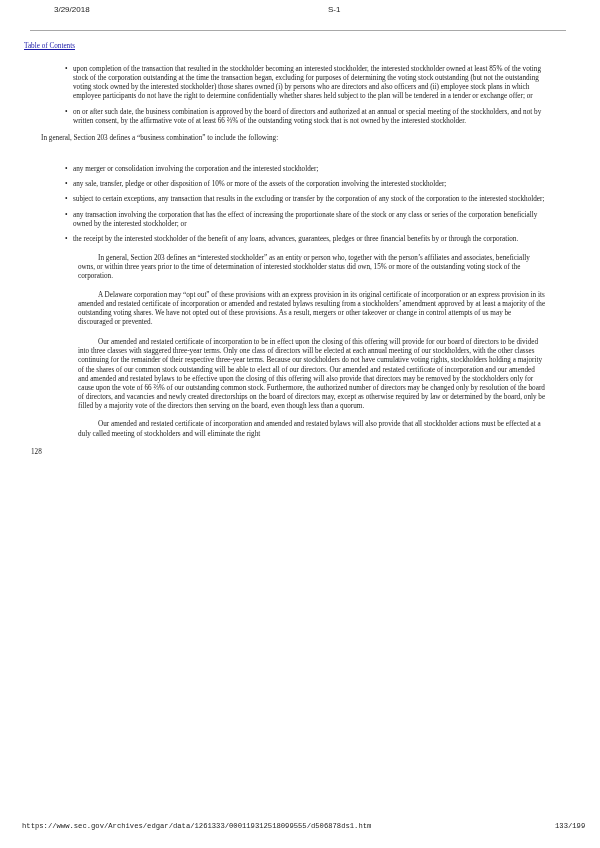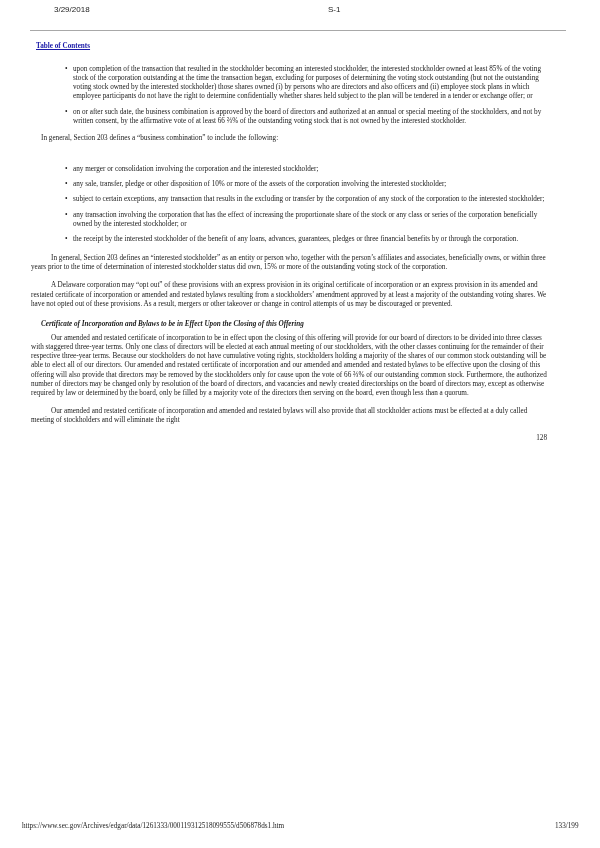--- a/index.html
+++ b/index.html
@@ -1,30 +1,30 @@
 <!DOCTYPE html>
 <html><head>
 <meta charset="utf-8">
 <style>
   html, body { margin:0; padding:0; background:#ffffff; }
   body { width:600px; height:848px; position:relative; overflow:hidden; color:#111; }
   .hdr { position:absolute; top:5px; font-family:"Liberation Sans", sans-serif; font-size:8px; color:#222;padding-left:32px; }
   .hdr-date { left:22px; }
   .hdr-title { left:296px; }
   .rule { position:absolute; left:30px; top:30px; width:536px; height:0; border-top:1px solid #a8a8a8; }
-  .toc { position:absolute; left:36px; top:42px; font-family:"Liberation Serif", serif; font-size:7.2px; font-weight:bold; color:#1a1aa8; text-decoration:underline; }
+  .toc { position:absolute; left:24px; top:42px; font-family:"Liberation Serif", serif; font-size:7.2px; font-weight:normal; color:#1a1aa8; text-decoration:underline; }
   .doc { position:absolute; left:31px; top:65px; width:516px; font-family:"Liberation Serif", serif; font-size:7.2px; line-height:9.15px; color:#1a1a1a; }
   .bul { display:flex; margin-bottom:6px; }
   .bul-dot { width:42px; flex:0 0 42px; padding-left:34px; box-sizing:border-box; }
   .bul-txt { flex:1; }
   .para { margin:0 0 9px 0; text-indent:0; }
-  .para.ind { text-indent:20px; }
+  .para.ind { text-indent:20px;margin-left:47px; }
   .heading { font-weight:bold; font-style:italic; margin:0 0 5px 0; padding-left:10px; }
-  .pagenum { text-align:right; margin-top:6px; }
-  .ftr { position:absolute; top:822px; font-family:Liberation Serif, serif; font-size:7.2px; color:#222; }
+  .pagenum { text-align:left; margin-top:6px; }
+  .ftr { position:absolute; top:822px; font-family:Liberation Mono, monospace; font-size:7.2px; color:#222; }
   .ftr-url { left:22px; }
   .ftr-page { left:555px; }
 </style>
 </head>
 <body>
 
 <div class="hdr hdr-date">3/29/2018</div>
 <div class="hdr hdr-title">S-1</div>
 <div class="rule"></div>
 
@@ -59,21 +59,20 @@
     <span class="bul-txt">any transaction involving the corporation that has the effect of increasing the proportionate share of the stock or any class or series of the corporation beneficially owned by the interested stockholder; or</span>
   </div>
   <div class="bul" style="margin-bottom:10px;">
     <span class="bul-dot">•</span>
     <span class="bul-txt">the receipt by the interested stockholder of the benefit of any loans, advances, guarantees, pledges or three financial benefits by or through the corporation.</span>
   </div>
 
   <p class="para ind">In general, Section 203 defines an “interested stockholder” as an entity or person who, together with the person’s affiliates and associates, beneficially owns, or within three years prior to the time of determination of interested stockholder status did own, 15% or more of the outstanding voting stock of the corporation.</p>
   <p class="para ind" style="margin-bottom:11px;">A Delaware corporation may “opt out” of these provisions with an express provision in its original certificate of incorporation or an express provision in its amended and restated certificate of incorporation or amended and restated bylaws resulting from a stockholders’ amendment approved by at least a majority of the outstanding voting shares. We have not opted out of these provisions. As a result, mergers or other takeover or change in control attempts of us may be discouraged or prevented.</p>
 
-  <p class="heading">Certificate of Incorporation and Bylaws to be in Effect Upon the Closing of this Offering</p>
   <p class="para ind">Our amended and restated certificate of incorporation to be in effect upon the closing of this offering will provide for our board of directors to be divided into three classes with staggered three-year terms. Only one class of directors will be elected at each annual meeting of our stockholders, with the other classes continuing for the remainder of their respective three-year terms. Because our stockholders do not have cumulative voting rights, stockholders holding a majority of the shares of our common stock outstanding will be able to elect all of our directors. Our amended and restated certificate of incorporation and our amended and amended and restated bylaws to be effective upon the closing of this offering will also provide that directors may be removed by the stockholders only for cause upon the vote of 66 ⅔% of our outstanding common stock. Furthermore, the authorized number of directors may be changed only by resolution of the board of directors, and vacancies and newly created directorships on the board of directors may, except as otherwise required by law or determined by the board, only be filled by a majority vote of the directors then serving on the board, even though less than a quorum.</p>
   <p class="para ind">Our amended and restated certificate of incorporation and amended and restated bylaws will also provide that all stockholder actions must be effected at a duly called meeting of stockholders and will eliminate the right</p>
 
   <div class="pagenum">128</div>
 </div>
 
 <div class="ftr ftr-url">https://www.sec.gov/Archives/edgar/data/1261333/000119312518099555/d506878ds1.htm</div>
 <div class="ftr ftr-page">133/199</div>
 
 </body></html>

